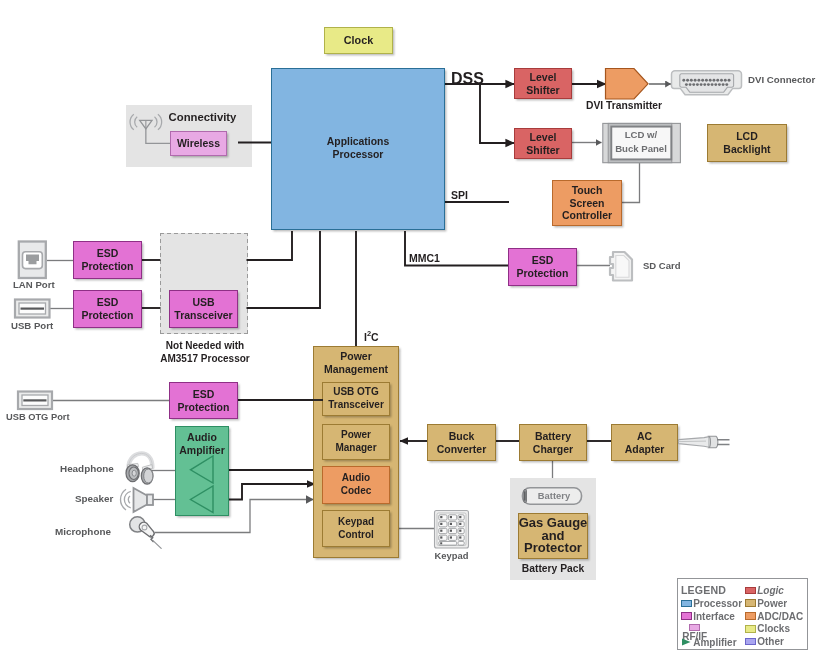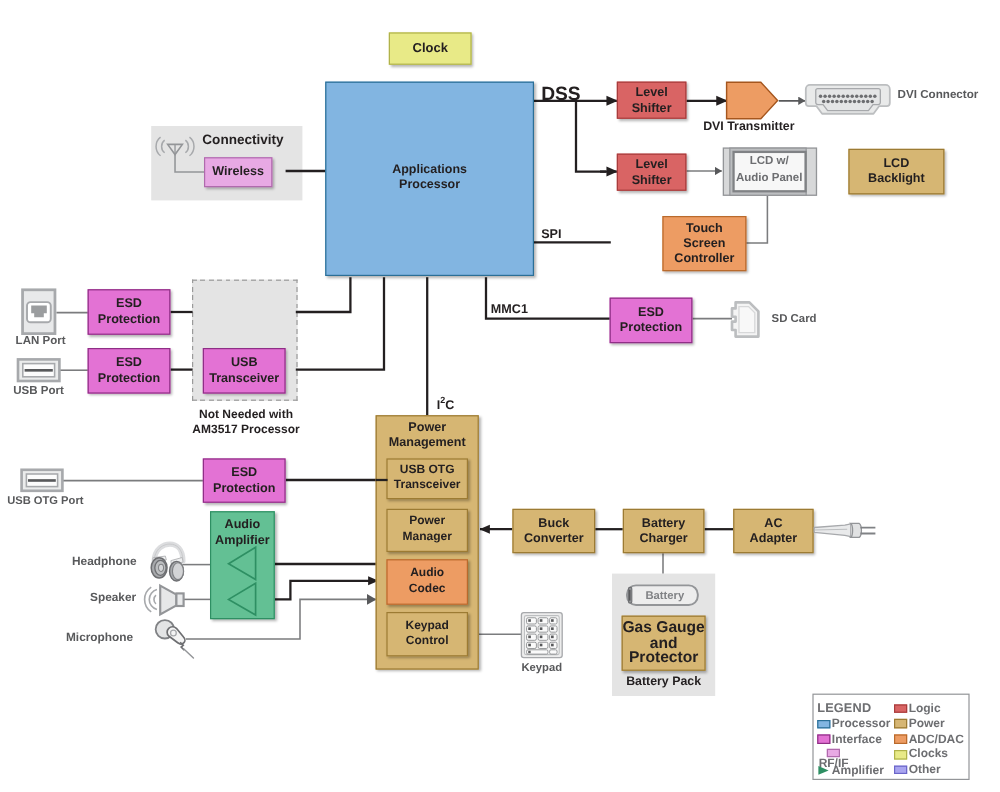--- a/index.html
+++ b/index.html
@@ -196,21 +196,21 @@
       <path d="M145.85,120.3 L145.85,128.8" stroke="#939598" stroke-width="1.1"></path>
       <path d="M145.85,128.8 L145.85,143.3 L170,143.3" stroke="#939598" stroke-width="1.3"></path>
       <path d="M137.2,116.7 a6,6.5 0 0 0 0,10.6" stroke="#a7a9ac" stroke-width="1.25"></path>
       <path d="M133.8,114.2 a9,9.6 0 0 0 0,15.6" stroke="#a7a9ac" stroke-width="1.25"></path>
       <path d="M154.5,116.7 a6,6.5 0 0 1 0,10.6" stroke="#a7a9ac" stroke-width="1.25"></path>
       <path d="M157.9,114.2 a9,9.6 0 0 1 0,15.6" stroke="#a7a9ac" stroke-width="1.25"></path>
     </g>
   </svg>
 
   <div class="blk" style="left:611px;top:125.5px;width:60px;height:32px;background:transparent;border:none;box-shadow:none;font-size:9.6px;color:#6d6e71;line-height:13.2px;">LCD w/
-Audio Panel</div>
+Buck Panel</div>
 
   <div class="legendbox" style="left:677px;top:578px;width:131px;height:72px;"></div>
   <div class="lgtitle" style="left:681px;top:584px;font-size:10.6px;letter-spacing:0.15px;">LEGEND</div>
   <div class="lgrow" style="left:681px;top:597.8px;">
       <span class="lgsw" style="background:#82b5e1;border-color:#2a6f97;"></span>
       <span class="lgtx">Processor</span>
     </div>
   <div class="lgrow" style="left:681px;top:610.6px;">
       <span class="lgsw" style="background:#e372d4;border-color:#8f2f86;"></span>
       <span class="lgtx">Interface</span>
@@ -218,21 +218,21 @@
   <div class="lgrow" style="left:681px;top:623.5px;flex-direction:column;">
       <span class="lgsw" style="background:#e8a9e4;border-color:#b06aad;"></span>
       <span class="lgtx">RF/IF</span>
     </div>
   <div class="lgrow" style="left:681px;top:636.7px;">
       <span style="width:11px;height:8px;display:inline-block;line-height:0;"><svg width="11" height="8" viewBox="0 0 11 8">
           <path d="M1,0.4 L9.5,4 L1,7.6 z" fill="#2e8f63"></path>
         </svg></span>
       <span class="lgtx">Amplifier</span>
     </div>
-  <div class="lgrow" style="left:745px;top:584.8px;">
+  <div class="lgrow" style="left:745px;top:584.8px;font-style:italic;">
       <span class="lgsw" style="background:#d96464;border-color:#a83c3c;"></span>
       <span class="lgtx">Logic</span>
     </div>
   <div class="lgrow" style="left:745px;top:597.6px;">
       <span class="lgsw" style="background:#d6b673;border-color:#9c7b33;"></span>
       <span class="lgtx">Power</span>
     </div>
   <div class="lgrow" style="left:745px;top:610.5px;">
       <span class="lgsw" style="background:#ed9c63;border-color:#b96a2c;"></span>
       <span class="lgtx">ADC/DAC</span>

